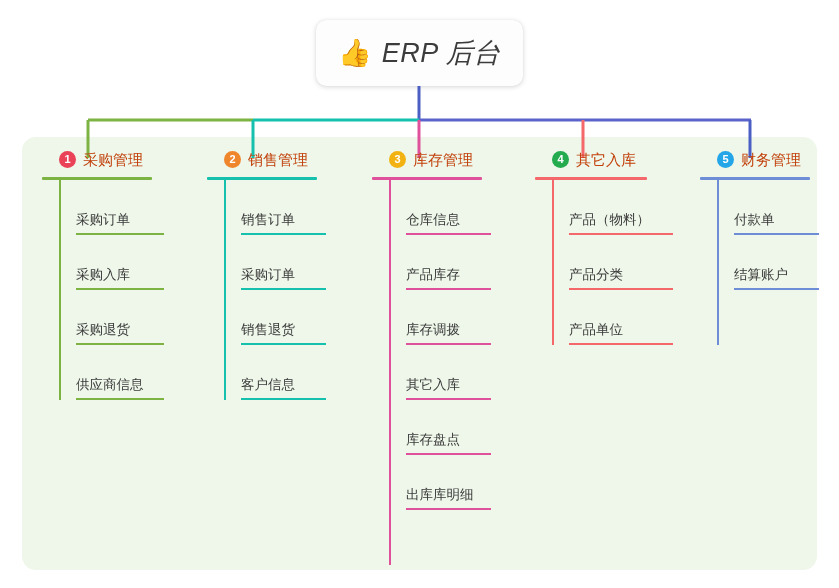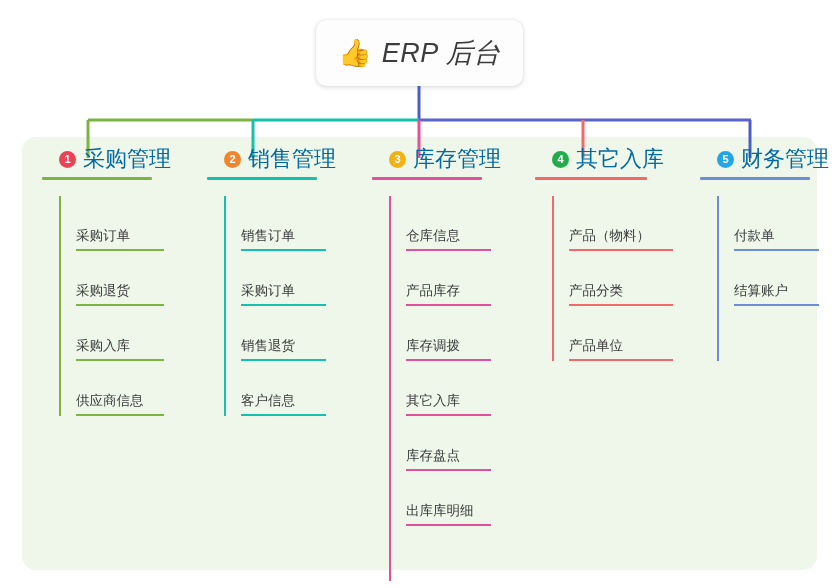--- a/index.html
+++ b/index.html
@@ -91,35 +91,35 @@
     height: 17px;
     border-radius: 50%;
     color: #ffffff;
     font-size: 11px;
     line-height: 17px;
     text-align: center;
     font-weight: bold;
     flex: 0 0 auto;
   }
   .col-title {
-    font-size: 22px;
-    color: #0369a1;
+    font-size: 15px;
+    color: #c2410c;
     white-space: nowrap;
     line-height: 1;
   }
   .col-rule {
     margin-top: 5px;
     height: 3px;
     border-radius: 1px;
   }
 
   
   .subtree {
     position: relative;
-    margin-top: 16px;
+    margin-top: 0;
     padding-left: 17px;
     box-sizing: border-box;
   }
   .spine {
     position: absolute;
     left: 17px;
     top: 0;
     width: 2px;
   }
   .sub-item {
@@ -174,28 +174,28 @@
           <span class="col-title">采购管理</span>
         </div>
         <div class="col-rule" style="width: 110px; background: rgb(124, 179, 66);"></div>
         <div class="subtree">
           <div class="spine" style="background: rgb(124, 179, 66); height: 220px;"></div>
           <div class="sub-item">
             <span class="sub-label">采购订单</span>
             <div class="sub-rule" style="width: 88px; background: rgb(124, 179, 66);"></div>
           </div>
           <div class="sub-item">
+            <span class="sub-label">采购入库</span>
+            <div class="sub-rule" style="width: 88px; background: rgb(124, 179, 66);"></div>
+          </div>
+          <div class="sub-item">
             <span class="sub-label">采购退货</span>
             <div class="sub-rule" style="width: 88px; background: rgb(124, 179, 66);"></div>
           </div>
           <div class="sub-item">
-            <span class="sub-label">采购入库</span>
-            <div class="sub-rule" style="width: 88px; background: rgb(124, 179, 66);"></div>
-          </div>
-          <div class="sub-item">
             <span class="sub-label">供应商信息</span>
             <div class="sub-rule" style="width: 88px; background: rgb(124, 179, 66);"></div>
           </div>
         </div>
       </div>
       <div class="column" style="left: 207px;">
         <div class="col-head">
           <span class="badge" style="background: rgb(240, 134, 44);">2</span>
           <span class="col-title">销售管理</span>
         </div>

